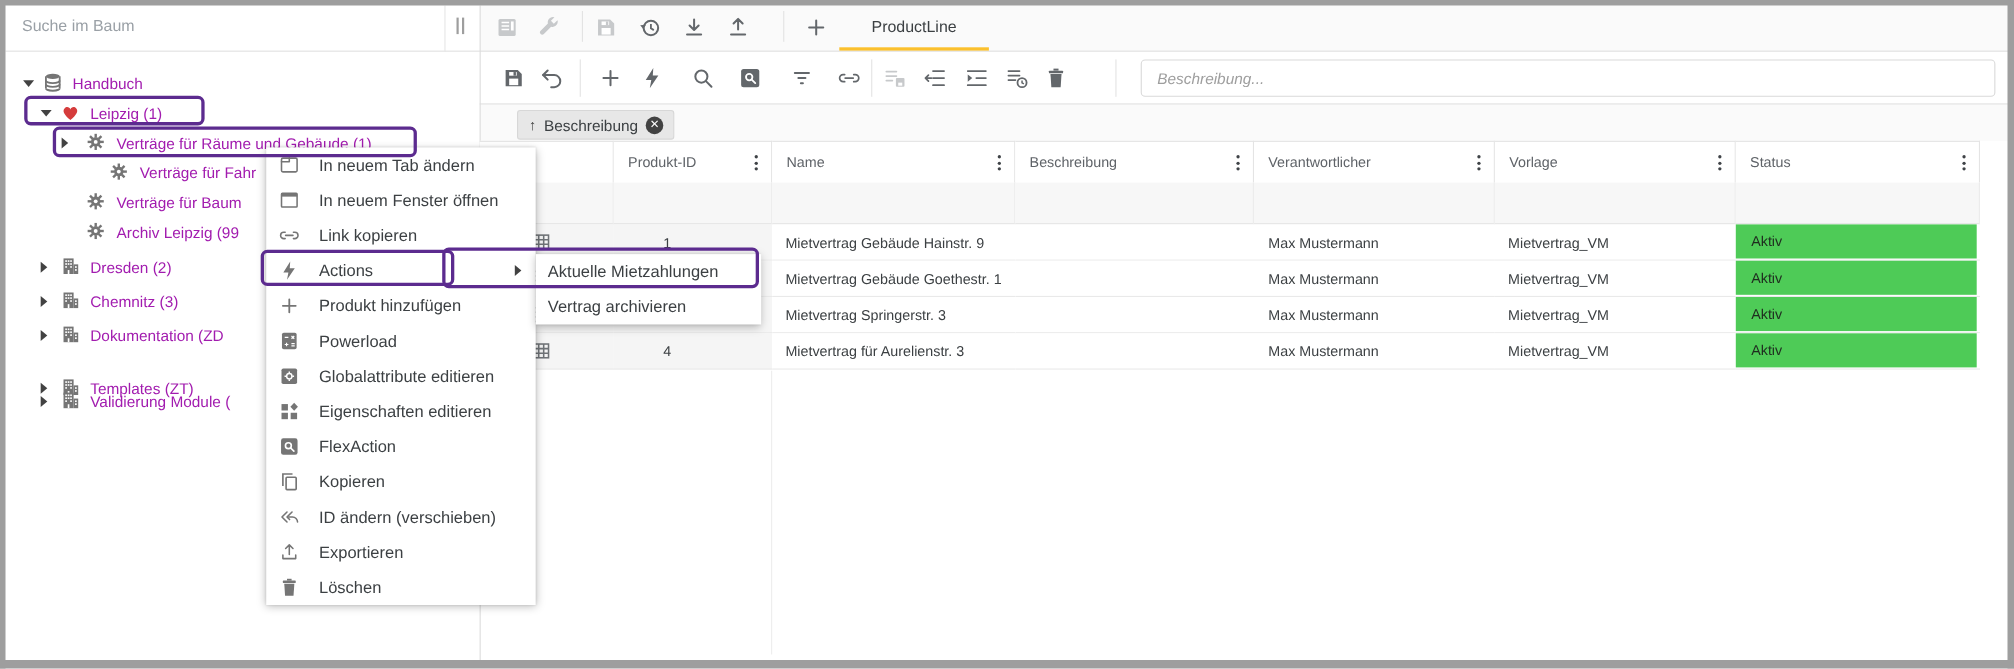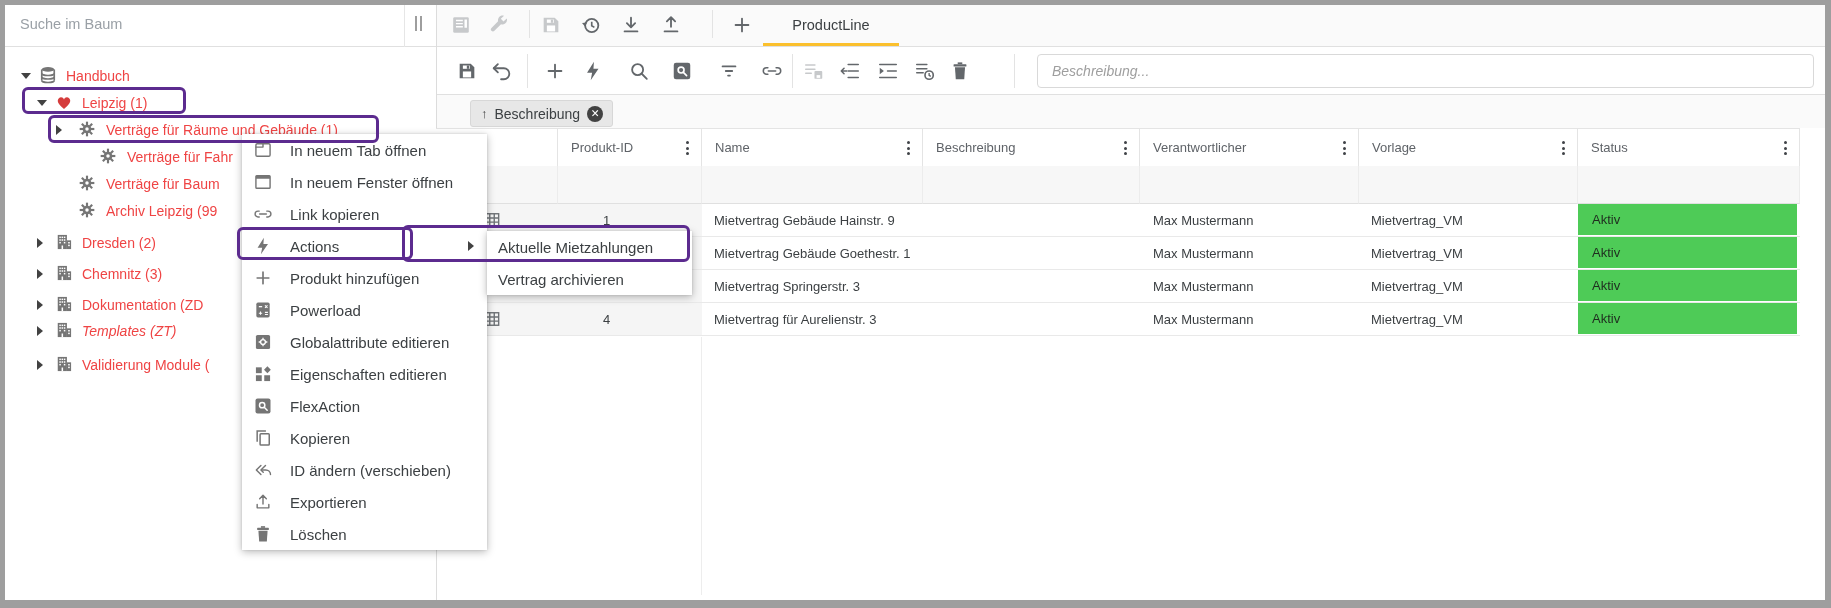--- a/index.html
+++ b/index.html
@@ -5,21 +5,21 @@
   html,body{margin:0;padding:0;background:#e8e8e8;}
   *{box-sizing:border-box;}
   #app{position:relative;width:1831px;height:608px;background:#ffffff;
        font-family:"Liberation Sans",sans-serif;color:#3c4043;overflow:hidden;}
   .abs{position:absolute;}
   .frame{background:#9e9e9e;z-index:200;}
   
   .divider-v{width:1px;background:#dcdcdc;}
   .hline{height:1px;background:#e0e0e0;}
   
-  .tree-row{position:absolute;height:27px;display:flex;align-items:center;font-size:14px;color:#ef4444;cursor:default;}
+  .tree-row{position:absolute;height:27px;display:flex;align-items:center;font-size:14px;color:#a21caf;cursor:default;}
   .caret{position:absolute;width:0;height:0;}
   .caret.down{border-left:5px solid transparent;border-right:5px solid transparent;border-top:6px solid #424242;}
   .caret.right{border-top:5px solid transparent;border-bottom:5px solid transparent;border-left:6px solid #424242;}
   .ticon{position:absolute;width:20px;height:20px;color:#757575;}
   .ticon svg{width:100%;height:100%;display:block;}
   .tlabel{position:absolute;white-space:nowrap;}
   
   .tbicon{position:absolute;width:22px;height:22px;color:#63676b;cursor:pointer;}
   .tbicon svg{width:100%;height:100%;display:block;}
   .tbicon.dis{color:#c7c9cb;}
@@ -247,21 +247,21 @@
               <rect x="6.4" y="11.9" width="1.8" height="1.8"></rect>
               <rect x="11.8" y="11.9" width="1.8" height="1.8"></rect>
               <rect x="17" y="12" width="1.9" height="1.8"></rect>
               <rect x="17" y="15.2" width="1.9" height="1.8"></rect>
               <rect x="9.1" y="16.2" width="1.8" height="4.3"></rect>
             </g>
           </svg>
         </span>
         <span class="tlabel" style="left: 77px;">Dokumentation (ZD</span>
       </div>
-      <div class="tree-row" style="left: 5px; top: 317px; width: 431px; font-style: italic;">
+      <div class="tree-row" style="left: 5px; top: 339px; width: 431px;">
         <span class="caret right" style="left: 32px; top: 9px; position: absolute;"></span>
         <span class="ticon" style="left: 49px; top: 3px;">
           <svg viewBox="0 0 24 24">
             <rect x="4.5" y="3.5" width="11" height="17" fill="currentColor"></rect>
             <rect x="15.5" y="10" width="5" height="10.5" fill="currentColor"></rect>
             <g fill="#fff">
               <rect x="6.4" y="5.5" width="1.8" height="1.8"></rect>
               <rect x="9.1" y="5.5" width="1.8" height="1.8"></rect>
               <rect x="11.8" y="5.5" width="1.8" height="1.8"></rect>
               <rect x="6.4" y="8.7" width="1.8" height="1.8"></rect>
@@ -574,21 +574,21 @@
     </div>
 
   <div class="menu" id="context-menu" style="left:242px;top:134px;width:245px;">
       <div class="mitem">
         <span class="micon">
           <svg viewBox="0 0 24 24">
             <rect x="3.5" y="4.5" width="17" height="15" rx="1.5" fill="none" stroke="currentColor" stroke-width="1.7" stroke-linecap="round" stroke-linejoin="round"></rect>
             <path d="M3.5 8.5h8.5v-4" fill="none" stroke="currentColor" stroke-width="1.7" stroke-linecap="round" stroke-linejoin="round"></path>
           </svg>
         </span>
-        <span>In neuem Tab öffnen</span>
+        <span>In neuem Tab ändern</span>
       </div>
       <div class="mitem">
         <span class="micon">
           <svg viewBox="0 0 24 24">
             <rect x="3.5" y="4.5" width="17" height="15" rx="1" fill="none" stroke="currentColor" stroke-width="1.7" stroke-linecap="round" stroke-linejoin="round"></rect>
             <rect x="3.5" y="4.5" width="17" height="3.6" fill="currentColor"></rect>
           </svg>
         </span>
         <span>In neuem Fenster öffnen</span>
       </div>

